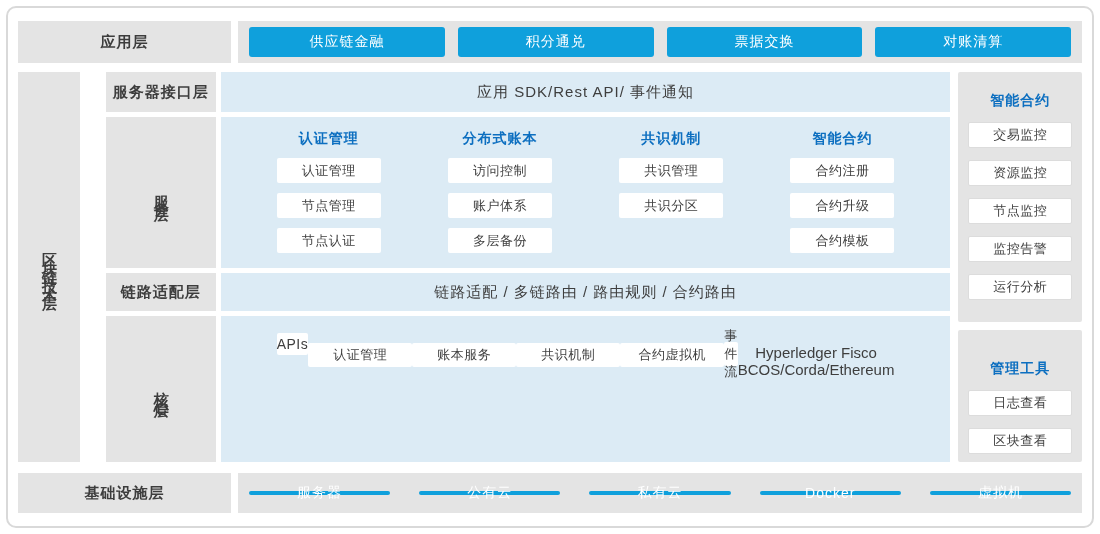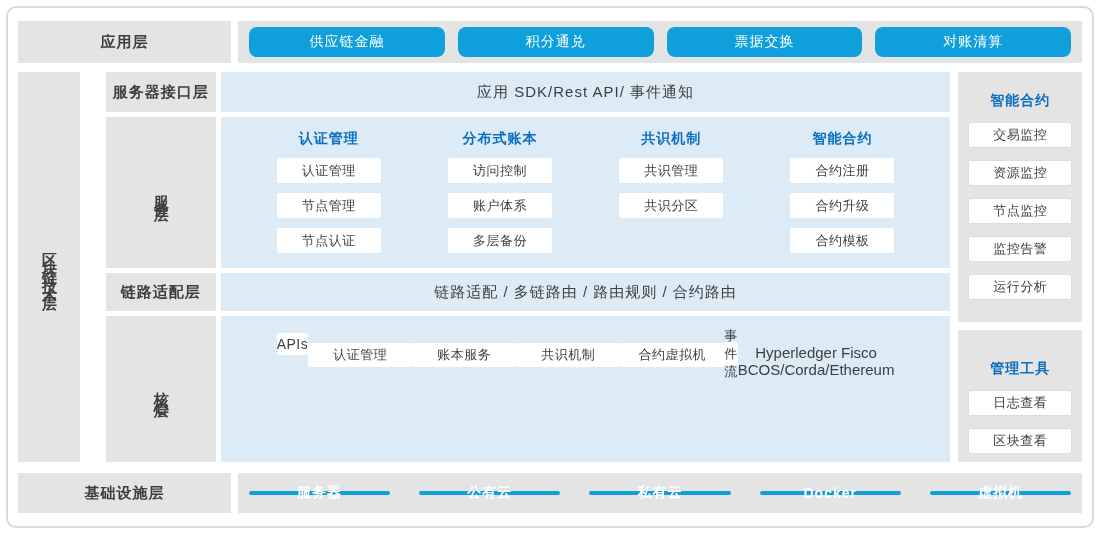--- a/index.html
+++ b/index.html
@@ -18,21 +18,21 @@
   .label-box {
     display: flex; align-items: center; justify-content: center;
     font-size: 15px; font-weight: bold; color: #3d3d3d; letter-spacing: 1px;
   }
   .white-box {
     background: #fff; border-radius: 2px;
     display: flex; align-items: center; justify-content: center;
     font-size: 13px; color: #3f3f3f; letter-spacing: 0.5px;
   }
   .blue-btn {
-    flex: 1; background: #0fa0dc; color: #fff; border-radius: 8px;
+    flex: 1; background: #0fa0dc; color: #fff; border-radius: 3px;
     display: flex; align-items: center; justify-content: center;
     font-size: 14px; letter-spacing: 1px;
   }
   .blue-title { font-weight: bold; color: #0d6fc0; font-size: 14px; letter-spacing: 1px; white-space: nowrap; }
 
   
   .row-app { height: 42px; display: flex; gap: 7px; }
   .row-app .layer-label { width: 213px; }
   .btn-strip { flex: 1; display: flex; gap: 13px; padding: 6px 11px; align-items: stretch; }
 
@@ -72,21 +72,21 @@
   .side-panel { display: flex; flex-direction: column; align-items: center; border-radius: 2px; }
   .side-panel-1 { height: 250px; }
   .side-panel-2 { margin-top: 8px; flex: 1; }
   .side-title-1 { margin-top: 20px; }
   .side-title-2 { margin-top: 30px; }
   .side-item { margin-top: 12px; width: 104px; height: 26px; border: 1px solid #dcdcdc; }
 
   
   .row-infra { height: 40px; margin-top: 11px; display: flex; gap: 7px; }
   .row-infra .layer-label { width: 213px; }
-  .row-infra .btn-strip { padding: 18px 11px; gap: 29px; font-weight: bold; }
+  .row-infra .btn-strip { padding: 18px 11px; gap: 29px; }
 </style>
 </head>
 <body>
 
 <div class="canvas">
   <div class="frame">
     <div class="content">
 
       <div class="row-app">
         <div class="gray label-box layer-label">应用层</div>

